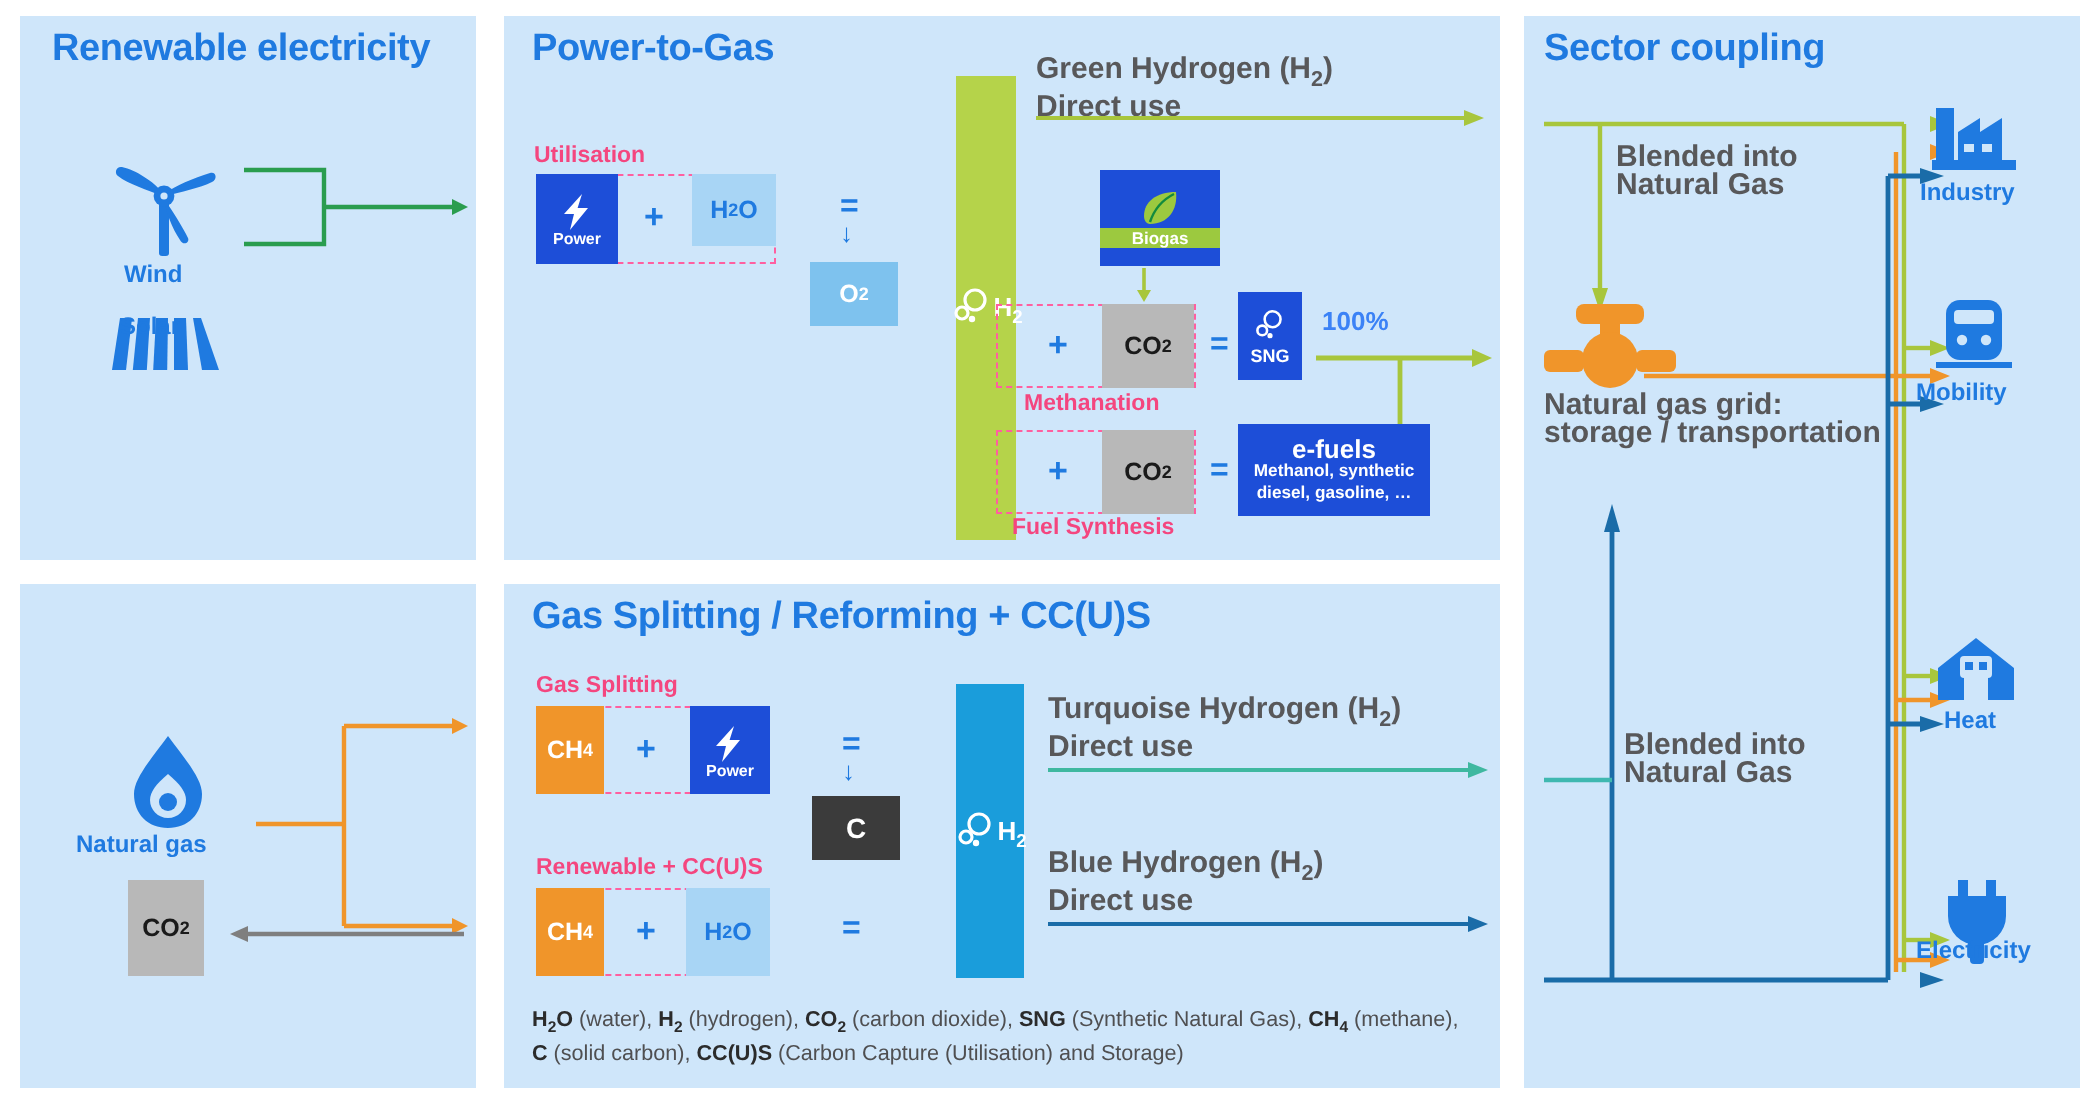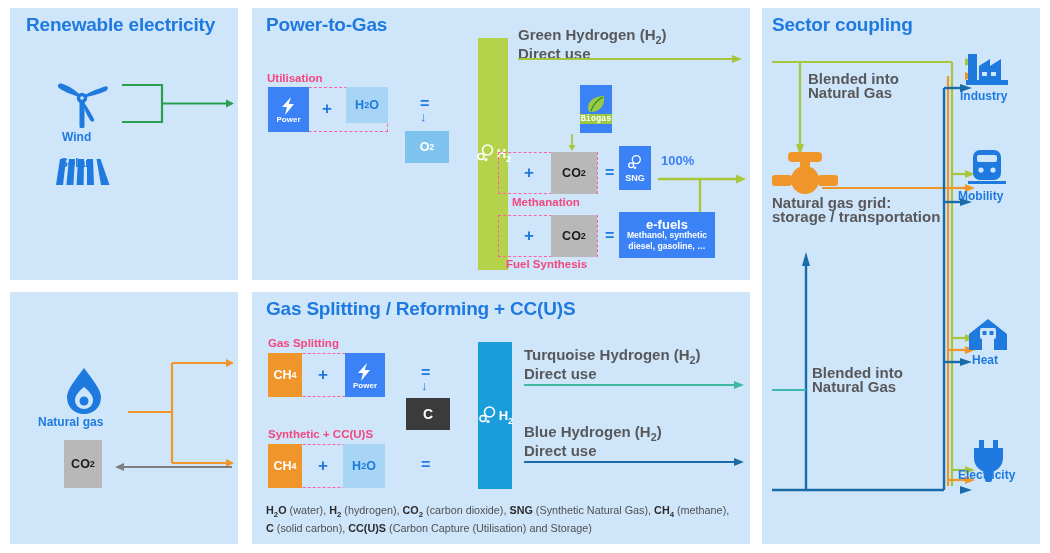--- a/index.html
+++ b/index.html
@@ -11,21 +11,21 @@
   .blue-lab{color:#1f7ae0;font-weight:bold;font-size:12px;}
   .grey-lab{color:#58585a;font-weight:bold;font-size:15px;line-height:14px;}
   .pink-lab{color:#f4467f;font-weight:bold;font-size:11.5px;}
   .chip{position:absolute;display:flex;align-items:center;justify-content:center;
         font-weight:bold;box-sizing:border-box;}
   .chip-h2o{background:#a8d5f5;color:#1f7ae0;font-size:12.5px;}
   .chip-o2{background:#7ec2ee;color:#ffffff;font-size:12.5px;}
   .chip-co2{background:#b8b8b8;color:#1a1a1a;font-size:12.5px;}
   .chip-ch4{background:#f0952a;color:#ffffff;font-size:12.5px;}
   .chip-c{background:#3b3b3b;color:#ffffff;font-size:14px;}
-  .chip-green{background:#3b82f6;color:#ffffff;}
+  .chip-green{background:#1d4ed8;color:#ffffff;}
   .plus{position:absolute;color:#1f7ae0;font-weight:bold;font-size:17px;}
   .eq{position:absolute;color:#1f7ae0;font-weight:bold;font-size:16px;}
   .dash{position:absolute;border:1.6px dashed #ff5fa0;box-sizing:border-box;}
   .bar-h2{position:absolute;display:flex;flex-direction:row;align-items:center;
           justify-content:center;color:#ffffff;font-weight:bold;}
   svg{position:absolute;overflow:visible;}
   .foot{position:absolute;color:#4f4f51;font-size:10.8px;line-height:13.5px;}
   .foot b{color:#2b2b2b;}
   sub{font-size:.72em;}
 </style>
@@ -97,21 +97,21 @@
 
 <div class="lbl grey-lab" style="left:518px;top:28px;">
   <span>Green Hydrogen (H<sub>2</sub>)</span><br>
   <span>Direct use</span>
 </div>
 <svg style="left:518px;top:52px;width:226px;height:14px;" viewBox="0 0 226 14">
   <line x1="0" y1="7" x2="216" y2="7" stroke="#a8c63c" stroke-width="2"></line>
   <path d="M214 3 L224 7 L214 11 Z" fill="#a8c63c"></path>
 </svg>
 
-<div class="chip chip-green" style="left:580px;top:85px;width:32px;height:48px;flex-direction:column;font-family:Liberation Mono, monospace;">
+<div class="chip chip-green" style="left:550px;top:85px;width:60px;height:48px;flex-direction:column;">
   <svg style="position:relative;width:24px;height:20px;" viewBox="0 0 24 20">
     <path d="M20 2 C10 2 4 7 4 14 C4 16 5 18 7 18 C16 18 21 11 20 2 Z" fill="#9cc93f"></path>
     <path d="M19 3 C13 6 9 11 7 17" stroke="#128b3e" stroke-width="1.2" fill="none"></path>
   </svg>
   <span style="font-size:8.5px;background:#9cc93f;width:100%;text-align:center;">Biogas</span>
 </div>
 <svg style="left:566px;top:134px;width:12px;height:18px;" viewBox="0 0 12 18">
   <line x1="6" y1="0" x2="6" y2="13" stroke="#a8c63c" stroke-width="1.8"></line>
   <path d="M2.5 11 L6 17 L9.5 11 Z" fill="#a8c63c"></path>
 </svg>
@@ -190,21 +190,21 @@
   <svg style="position:relative;width:22px;height:22px;margin-bottom:-2px;" viewBox="0 0 22 22">
     <path d="M13 2 L4 12 h5 l-2 8 l9-11 h-5.2 z" fill="#ffffff"></path>
   </svg>
   <span style="font-size:8px;">Power</span>
 </div>
 
 <div class="eq" style="left:421px;top:364px;">=</div>
 <div class="eq" style="left:421px;top:378px;font-size:13px;">↓</div>
 <div class="chip chip-c" style="left:406px;top:398px;width:44px;height:32px;">C</div>
 
-<div class="lbl pink-lab" style="left:268px;top:428px;">Synthetic + CC(U)S</div>
+<div class="lbl pink-lab" style="left:268px;top:428px;">Renewable + CC(U)S</div>
 <div class="dash" style="left:268px;top:444px;width:117px;height:44px;"></div>
 <div class="chip chip-ch4" style="left:268px;top:444px;width:34px;height:44px;">CH<sub>4</sub></div>
 <div class="plus" style="left:318px;top:456px;">+</div>
 <div class="chip chip-h2o" style="left:343px;top:444px;width:42px;height:44px;">H<sub>2</sub>O</div>
 <div class="eq" style="left:421px;top:456px;">=</div>
 
 <div class="bar-h2" style="left:478px;top:342px;width:34px;height:147px;background:#1a9ddb;">
   <svg style="position:relative;width:22px;height:22px;" viewBox="0 0 22 22">
     <circle cx="12.5" cy="7" r="5" fill="none" stroke="#ffffff" stroke-width="1.6"></circle>
     <circle cx="6" cy="13.5" r="3" fill="none" stroke="#ffffff" stroke-width="1.6"></circle>

